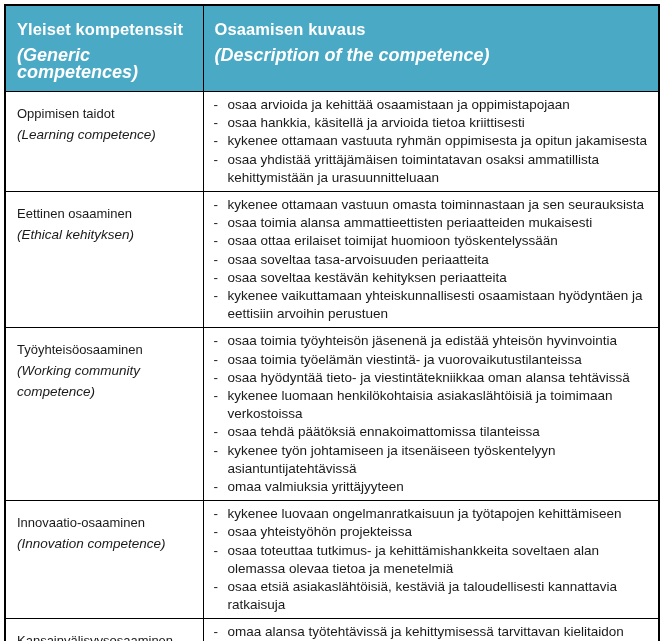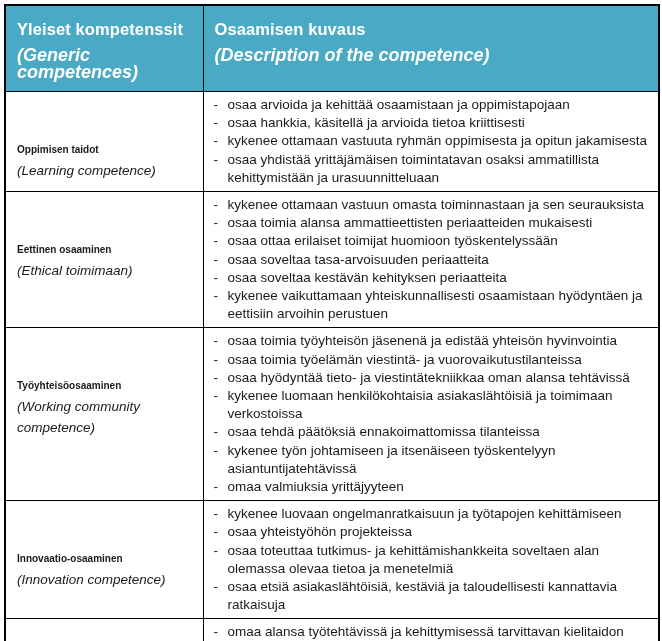--- a/index.html
+++ b/index.html
@@ -52,24 +52,23 @@
     font-size: 18px;
     font-weight: bold;
     font-style: italic;
     margin-top: 8px;
     line-height: 17px;
   }
   td.term-cell {
     padding: 12px 6px 6px 11px;
   }
   .term {
-    font-weight: bold;
-    font-size: 10px;
+    font-weight: normal;
+    font-size: 13px;
     line-height: 20px;
-    margin-top: 36px;
   }
   .term-en {
     font-style: italic;
     font-size: 13.5px;
     line-height: 21px;
   }
   td.bullets-cell {
     padding: 4px 4px 4px 0;
   }
   .bullet {
@@ -129,21 +128,21 @@
             <div class="bullet">
               <span class="dash">-</span>
               <span class="btext">osaa yhdistää yrittäjämäisen toimintatavan osaksi ammatillista kehittymistään ja urasuunnitteluaan</span>
             </div>
           </td>
   </tr>
 
   <tr>
     <td class="term-cell">
       <div class="term">Eettinen osaaminen</div>
-      <div class="term-en">(Ethical toimimaan)</div>
+      <div class="term-en">(Ethical kehityksen)</div>
     </td>
     <td class="bullets-cell">
             <div class="bullet">
               <span class="dash">-</span>
               <span class="btext">kykenee ottamaan vastuun omasta toiminnastaan ja sen seurauksista</span>
             </div>
             <div class="bullet">
               <span class="dash">-</span>
               <span class="btext">osaa toimia alansa ammattieettisten periaatteiden mukaisesti</span>
             </div>

